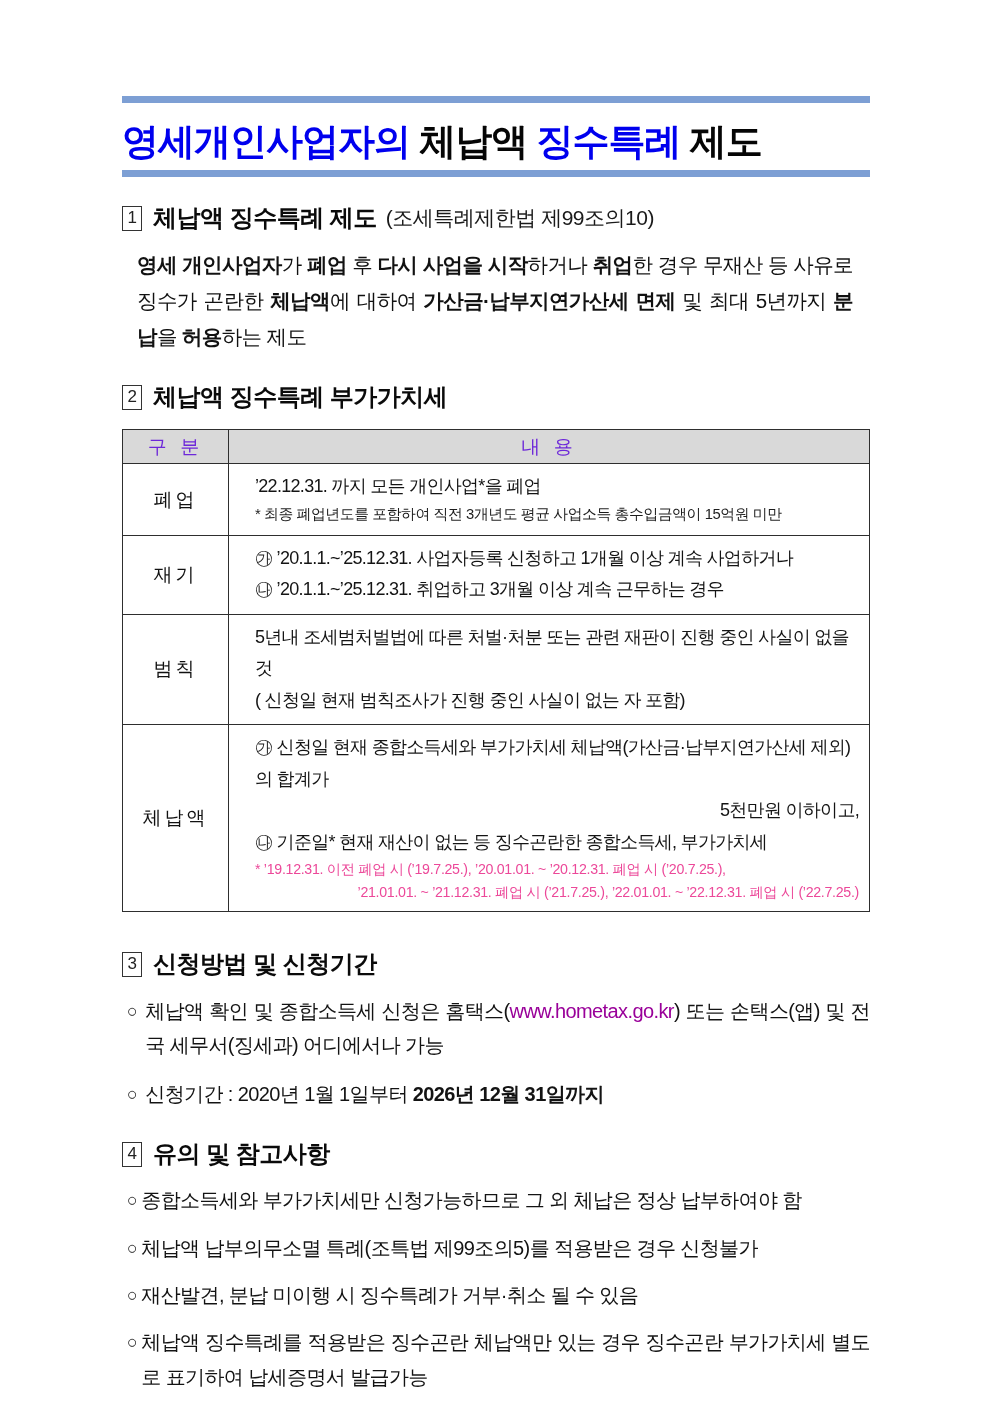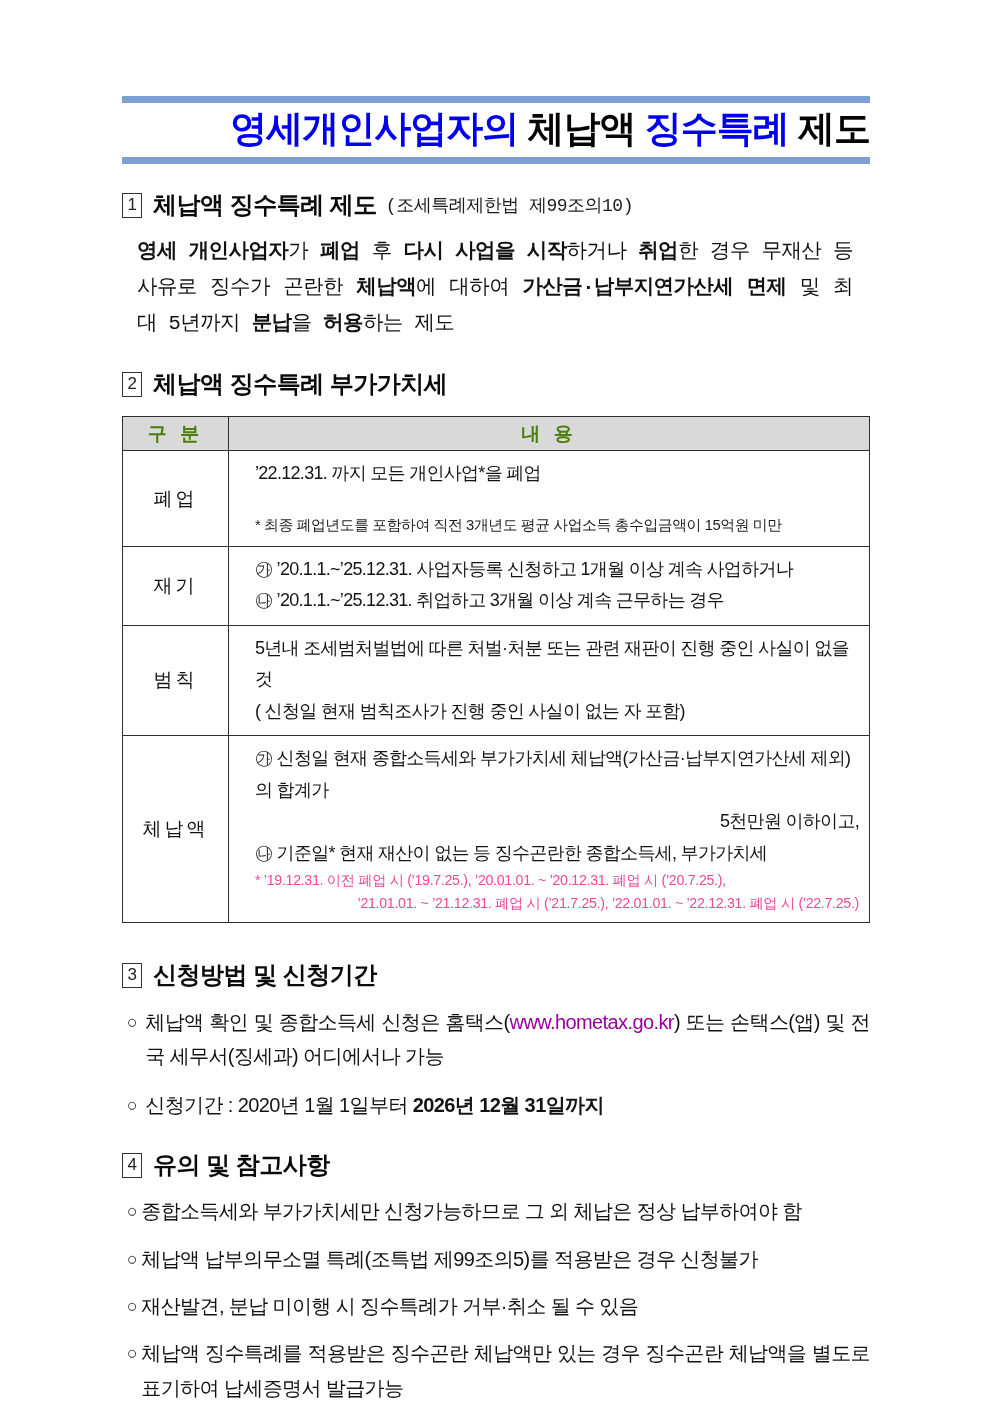--- a/index.html
+++ b/index.html
@@ -10,22 +10,22 @@
     font-family:"Liberation Sans","DejaVu Sans",sans-serif;
     color:#121212;
     overflow:hidden;
     box-sizing:border-box;
   }
   .content{padding:96px 122px 0 122px;box-sizing:border-box;}
 
   
   .accent-bar{height:7px;background:var(--c-accent_bar,#7d9fd4);}
   .doc-title{
-    margin:0;padding:3px 0 5px 0;
-    text-align:right;
+    margin:0;padding:16px 0 5px 0;
+    text-align:left;
     font-size:37px;font-weight:bold;
     letter-spacing:-1px;
     line-height:1.25;
     white-space:nowrap;
   }
   .t-blue{color:var(--c-title_blue,#0000ee);}
   .t-black{color:#050505;}
 
   
   .sec-head{
@@ -39,57 +39,56 @@
   .sec3{margin-top:36px;}
   .sec4{margin-top:27px;}
   .numbox{
     display:inline-flex;align-items:center;justify-content:center;
     min-width:20px;height:25px;
     border:1.5px solid #333;
     margin-right:11px;
     font-size:17px;font-weight:normal;color:#222;
     box-sizing:border-box;padding:0 3px;
   }
-  .sec-suffix{font-weight:normal;font-size:18px;margin-left:9px;letter-spacing:-0.5px;color:#1a1a1a;font-family:Liberation Mono, monospace;}
+  .sec-suffix{font-weight:normal;font-size:21px;margin-left:9px;letter-spacing:-0.5px;color:#1a1a1a;}
 
   
   .intro{
     margin:13px 17px 0 15px;
     font-size:20.5px;line-height:1.76;
     letter-spacing:-0.6px;
     text-align:justify;
     color:#111;
-    font-family:Liberation Mono, monospace;
   }
   .b{font-weight:bold;}
 
   
   .req-table{
     width:100%;
     margin-top:16px;
     border-collapse:collapse;
     border:1.6px solid #2e2e2e;
   }
   .req-table th,.req-table td{
     border:1.2px solid #2e2e2e;
     box-sizing:border-box;
   }
   .req-table th{
     background:var(--c-table_header_bg,#d9d9d9);
-    font-weight:bold;font-size:19px;
-    height:34px;letter-spacing:4px;color:#4d7c0f;margin-left:16px;
+    font-weight:normal;font-size:19px;
+    height:34px;letter-spacing:4px;color:#6d28d9;margin-left:16px;
   }
   .col-label{width:106px;}
   .row-label{
     text-align:center;vertical-align:middle;
     font-size:19px;letter-spacing:3px;color:#111;
   }
   .row-content{padding:7px 10px 8px 26px;vertical-align:middle;}
   .tline{font-size:18px;line-height:1.75;letter-spacing:-0.7px;color:#141414;}
-  .tline.small{font-size:14.8px;line-height:1.6;letter-spacing:-0.4px;color:#1c1c1c;margin-top:24px;}
+  .tline.small{font-size:14.8px;line-height:1.6;letter-spacing:-0.4px;color:#1c1c1c;}
   .tline.xsmall{font-size:14.2px;line-height:1.58;letter-spacing:-0.3px;color:#ec4899;}
   .ind1{padding-left:27px;text-align:right;}
   .ind2{padding-left:12px;text-align:right;}
 
   
   .bullet{
     display:flex;
     margin:14px 0 0 5px;
     font-size:20px;line-height:1.72;
     letter-spacing:-0.6px;color:#131313;
@@ -204,18 +203,18 @@
       <div class="bullet tight">
         <span class="marker">○</span>
         <span class="btext">체납액 납부의무소멸 특례(조특법 제99조의5)를 적용받은 경우 신청불가</span>
       </div>
       <div class="bullet tight">
         <span class="marker">○</span>
         <span class="btext">재산발견, 분납 미이행 시 징수특례가 거부·취소 될 수 있음</span>
       </div>
       <div class="bullet tight">
         <span class="marker">○</span>
-        <span class="btext">체납액 징수특례를 적용받은 징수곤란 체납액만 있는 경우 징수곤란 체납액을 별도로 표기하여 납세증명서 발급가능</span>
+        <span class="btext">체납액 징수특례를 적용받은 징수곤란 체납액만 있는 경우 징수곤란 부가가치세 별도로 표기하여 납세증명서 발급가능</span>
       </div>
     </section>
 
   </div>
 </div>
 
 </body></html>

